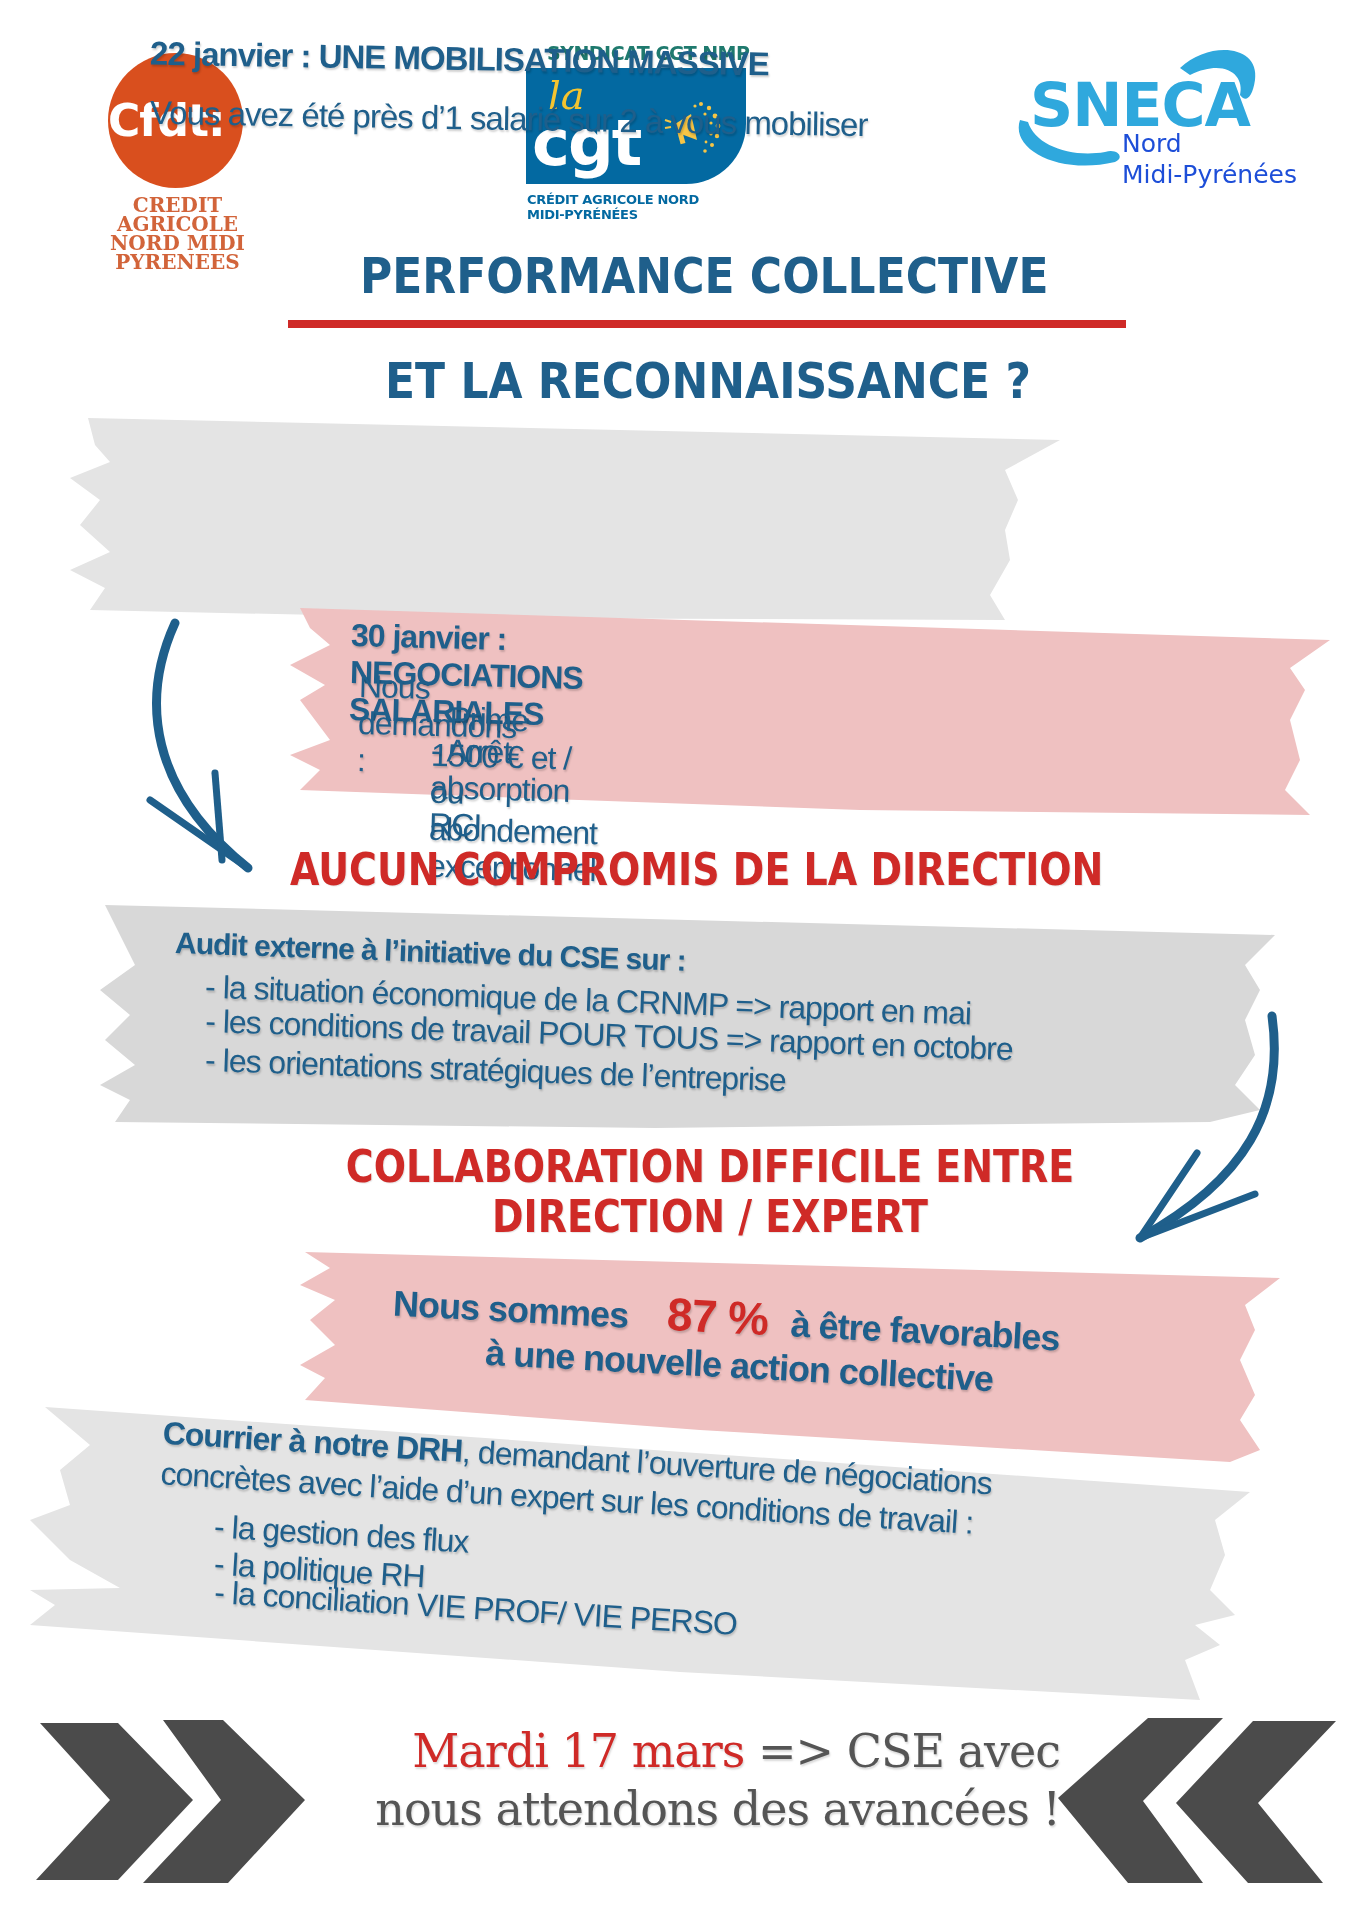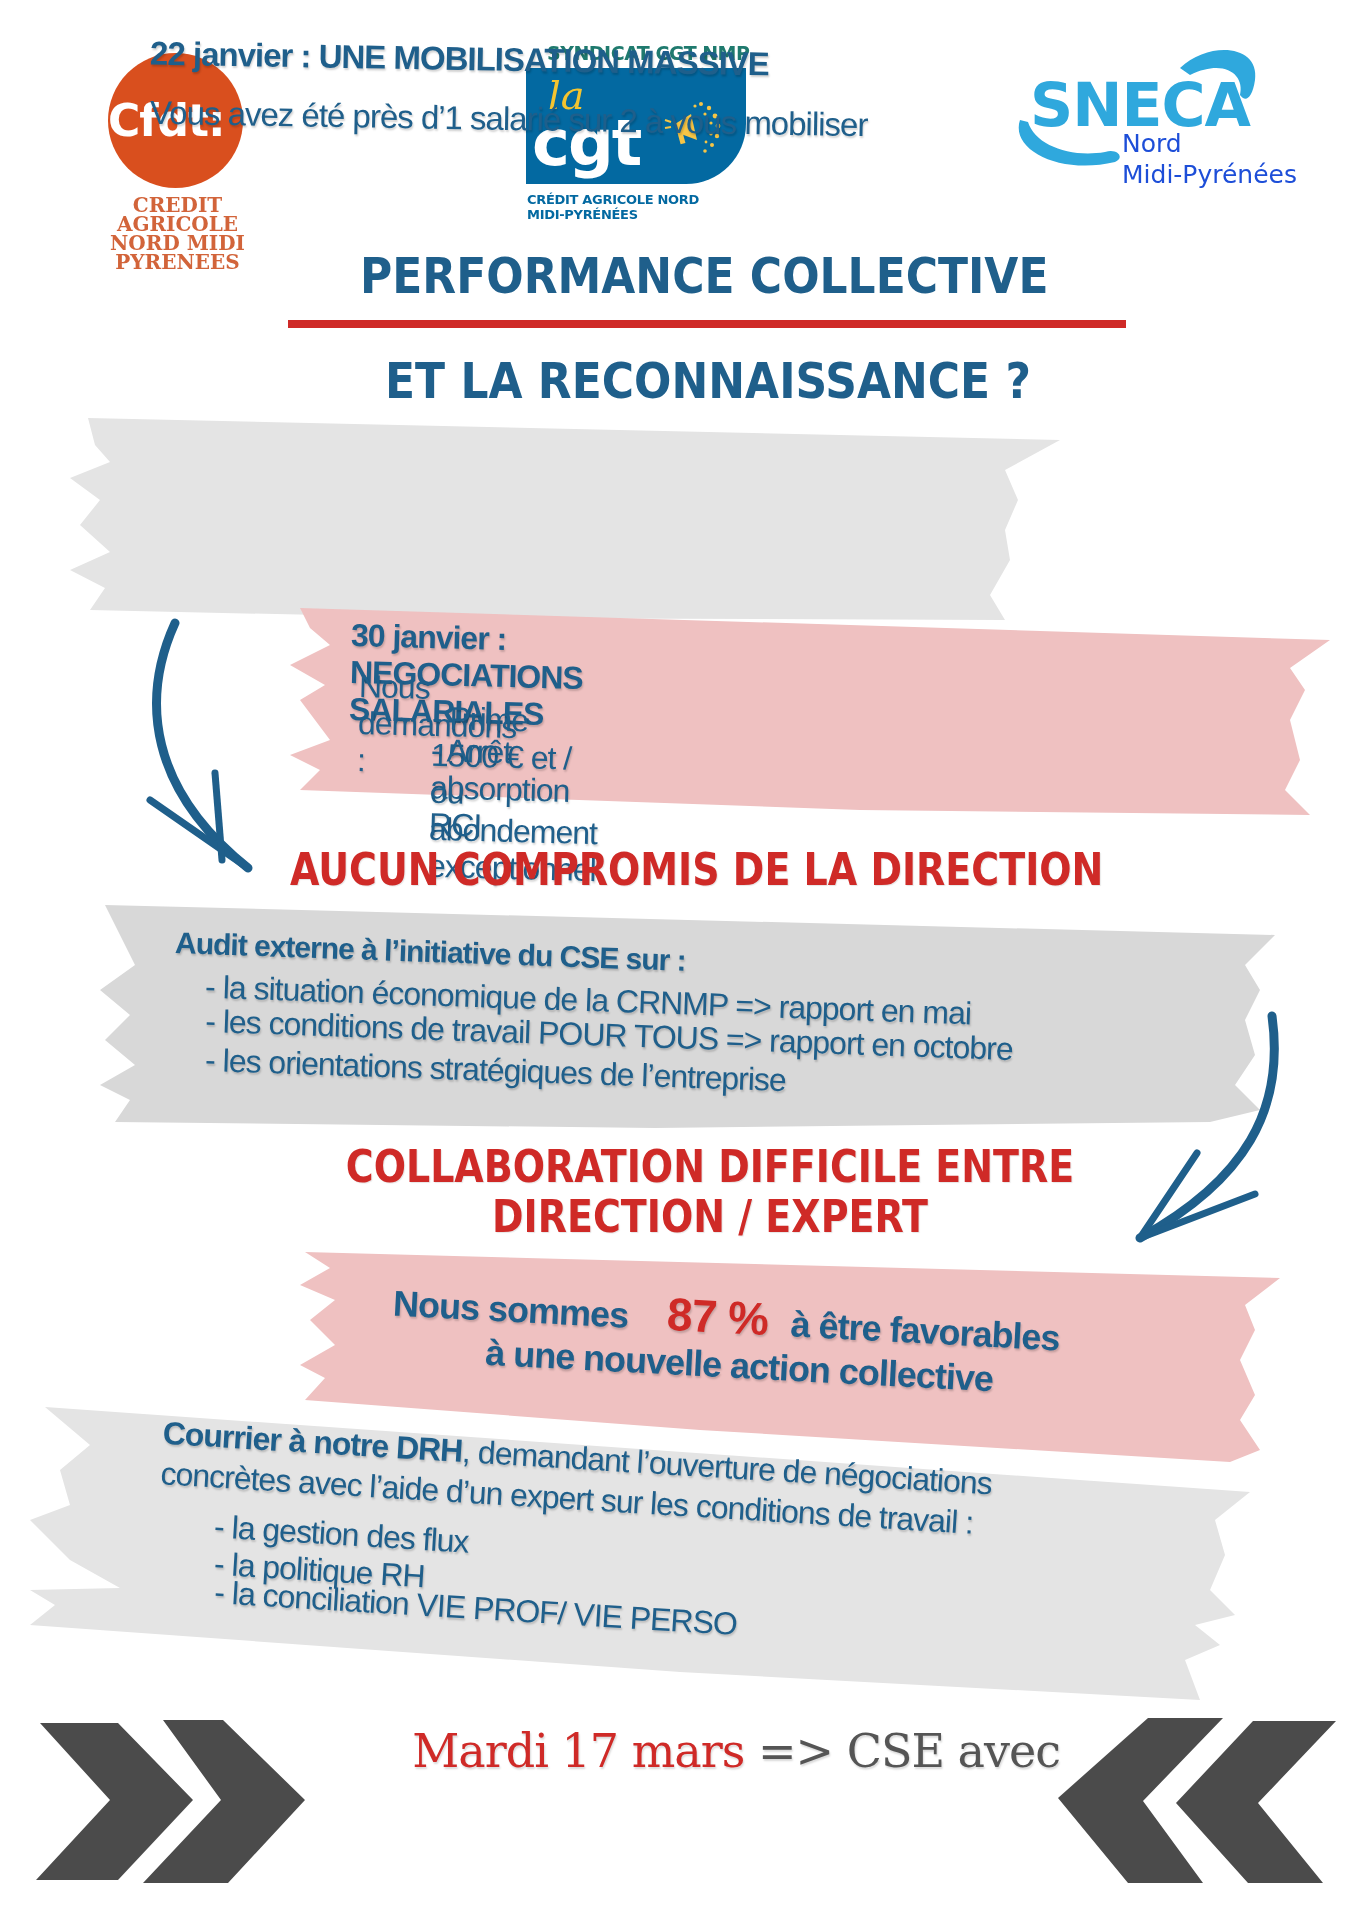--- a/index.html
+++ b/index.html
@@ -210,13 +210,14 @@
   <polygon points="22,18 100,18 175,95 100,175 18,175 92,95" fill="#4b4b4b"></polygon>
   <polygon points="150,15 210,15 292,95 215,178 130,178 208,95" fill="#4b4b4b" transform="translate(-5,0)"></polygon>
 </svg>
 <svg class="chev" style="left:1048px;top:1703px" width="295" height="185" viewBox="0 0 295 185">
   <polygon points="100,15 175,15 95,98 155,180 80,180 10,95" fill="#4b4b4b"></polygon>
   <polygon points="205,18 288,18 210,100 275,180 200,180 128,100" fill="#4b4b4b"></polygon>
 </svg>
 
 <div class="abs footer-text">
   <div><span class="red">Mardi 17 mars</span><span> =&gt; CSE avec</span></div>
+  <div>nous attendons des avancées !</div>
 </div>
 
 </body></html>

